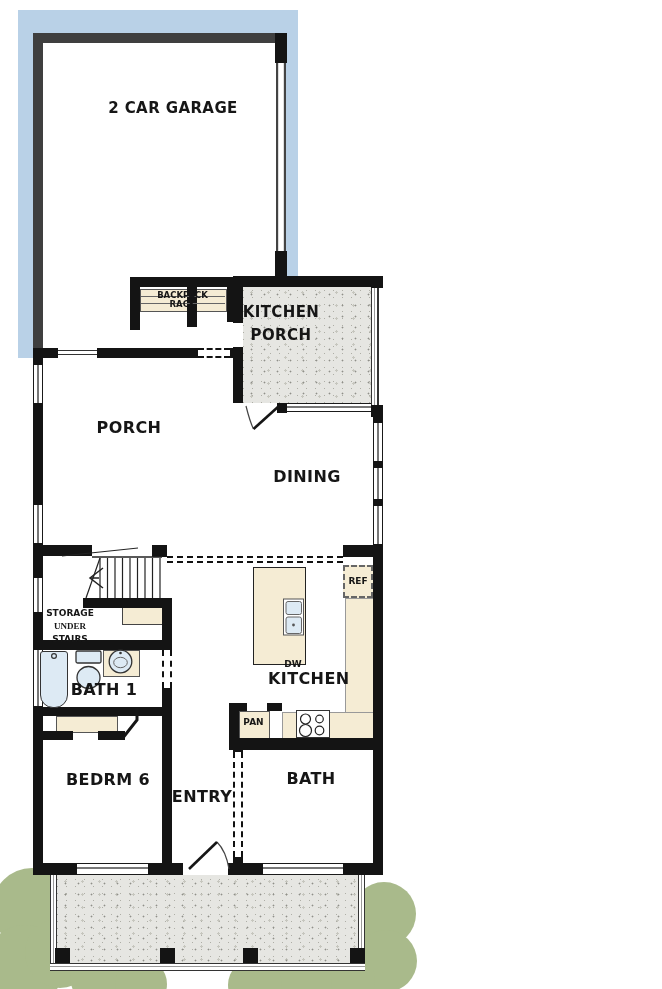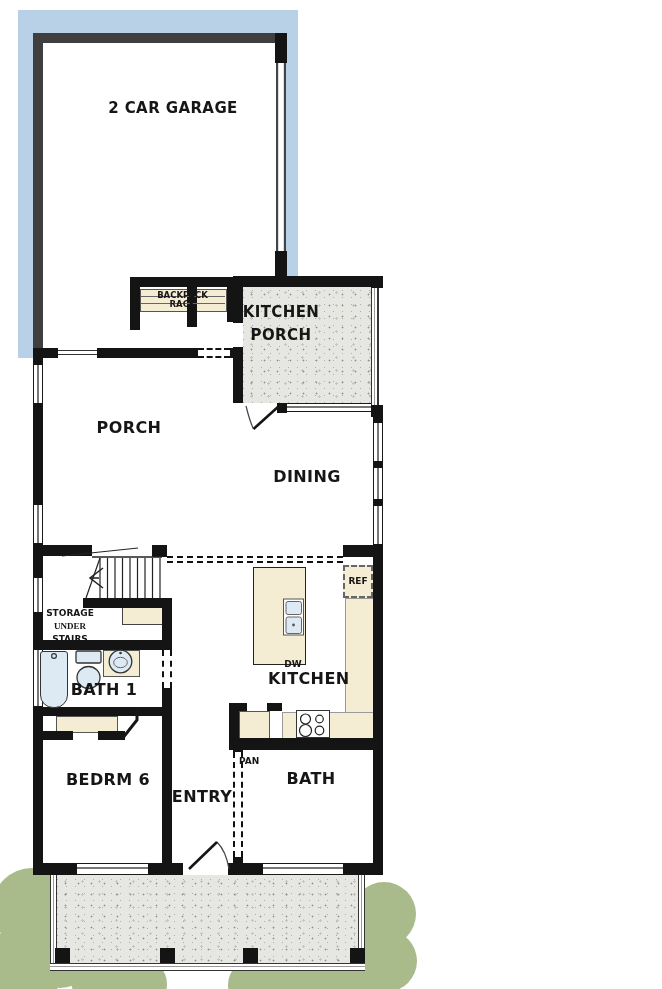--- a/index.html
+++ b/index.html
@@ -222,15 +222,15 @@
   <div class="lbl lbl-xl" style="left:162px;top:787px;width:80px;">ENTRY</div>
   <div class="lbl lbl-xl" style="left:271px;top:769px;width:80px;">BATH</div>
 
   <div class="lbl lbl-sm" style="left:140px;top:290px;width:85px;font-size:8.5px;">BACKPACK</div>
   <div class="lbl lbl-sm" style="left:140px;top:299px;width:85px;font-size:8.5px;">RACK</div>
   <div class="lbl lbl-sm" style="left:38px;top:608px;width:64px;">STORAGE</div>
   <div class="lbl lbl-sm" style="left:38px;top:621px;width:64px;font-family:Liberation Serif, serif;">UNDER</div>
   <div class="lbl lbl-sm" style="left:38px;top:634px;width:64px;">STAIRS</div>
   <div class="lbl lbl-sm" style="left:343px;top:576px;width:30px;">REF</div>
   <div class="lbl lbl-sm" style="left:280px;top:659px;width:26px;">DW</div>
-  <div class="lbl lbl-sm" style="left:239px;top:756px;width:15px;text-align:right;">PAN</div>
+  <div class="lbl lbl-sm" style="left:239px;top:717px;width:29px;">PAN</div>
 
 </div>
 
 </body></html>

